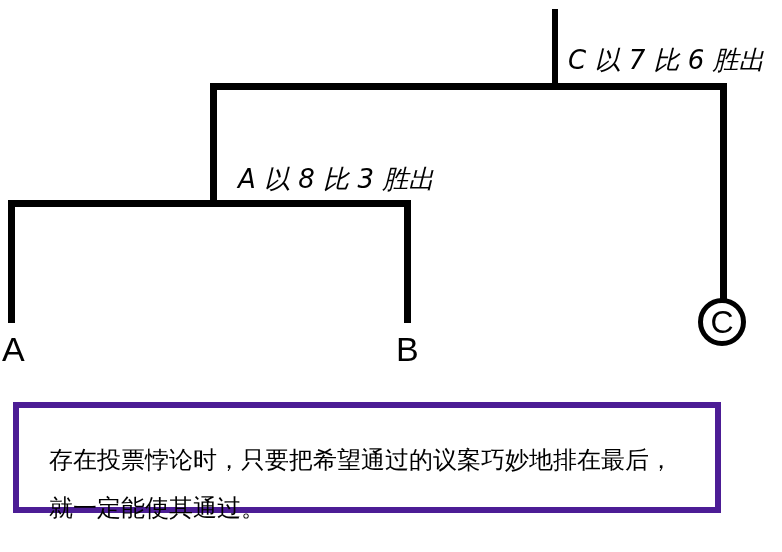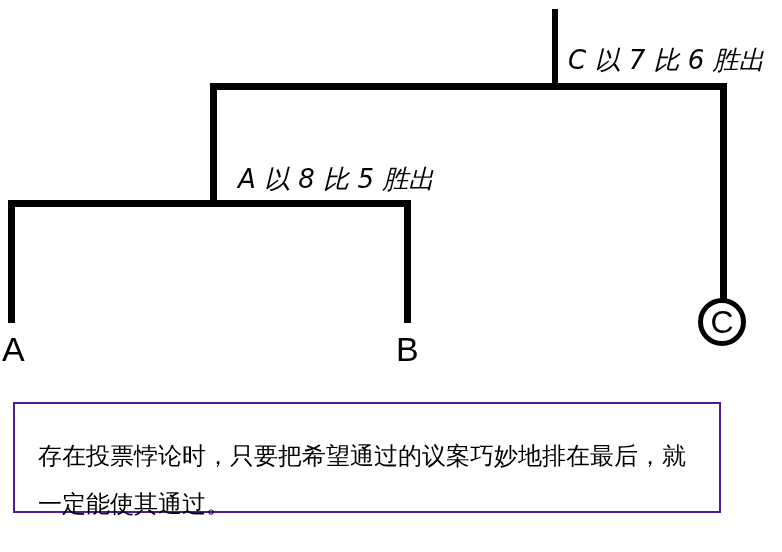--- a/index.html
+++ b/index.html
@@ -1,35 +1,35 @@
 <!DOCTYPE html>
 <html><head>
 <meta charset="utf-8">
 <style>
   html, body { margin:0; padding:0; background:#fff; }
   body { width:782px; height:552px; position:relative; overflow:hidden; font-family:"DejaVu Sans", sans-serif; color:#000; }
   .line { position:absolute; background:#000; }
   .lbl { position:absolute; font-size:26px; line-height:1; white-space:nowrap;font-style:italic; }
   .leaf { position:absolute; font-size:34px; line-height:1; font-family:"Liberation Sans", sans-serif; }
   .circle { position:absolute; width:38px; height:38px; border:5px solid #000; border-radius:50%; display:flex; align-items:center; justify-content:center; font-size:32px; font-family:"Liberation Sans", sans-serif; background:#fff; }
-  .note { position:absolute; left:13px; top:402px; width:708px; height:111px; border:2px solid #4c1d95; box-sizing:border-box; padding:28px 23px; font-size:24px; line-height:48px; }
+  .note { position:absolute; left:13px; top:402px; width:708px; height:111px; border:6px solid #4c1d95; box-sizing:border-box; padding:28px 30px; font-size:24px; line-height:48px; }
 </style>
 </head>
 <body>
 
 <div class="line" style="left:552px;top:9px;width:6px;height:80px;"></div>
 <div class="line" style="left:210px;top:83px;width:517px;height:7px;"></div>
 <div class="line" style="left:720px;top:83px;width:7px;height:218px;"></div>
 <div class="line" style="left:210px;top:83px;width:7px;height:124px;"></div>
 <div class="line" style="left:8px;top:200px;width:403px;height:7px;"></div>
 <div class="line" style="left:8px;top:200px;width:7px;height:123px;"></div>
 <div class="line" style="left:404px;top:200px;width:7px;height:123px;"></div>
 
 <div class="lbl" style="left:568px;top:47px;">C 以 7 比 6 胜出</div>
-<div class="lbl" style="left:238px;top:166px;">A 以 8 比 5 胜出</div>
+<div class="lbl" style="left:238px;top:166px;">A 以 8 比 3 胜出</div>
 
 <div class="leaf" style="left:2px;top:332px;">A</div>
 <div class="leaf" style="left:396px;top:332px;">B</div>
 <div class="circle" style="left:698px;top:298px;">
   <span>C</span>
 </div>
 
 <div class="note">
   <span>存在投票悖论时，只要把希望通过的议案巧妙地排在最后，就一定能使其通过。</span>
 </div>

